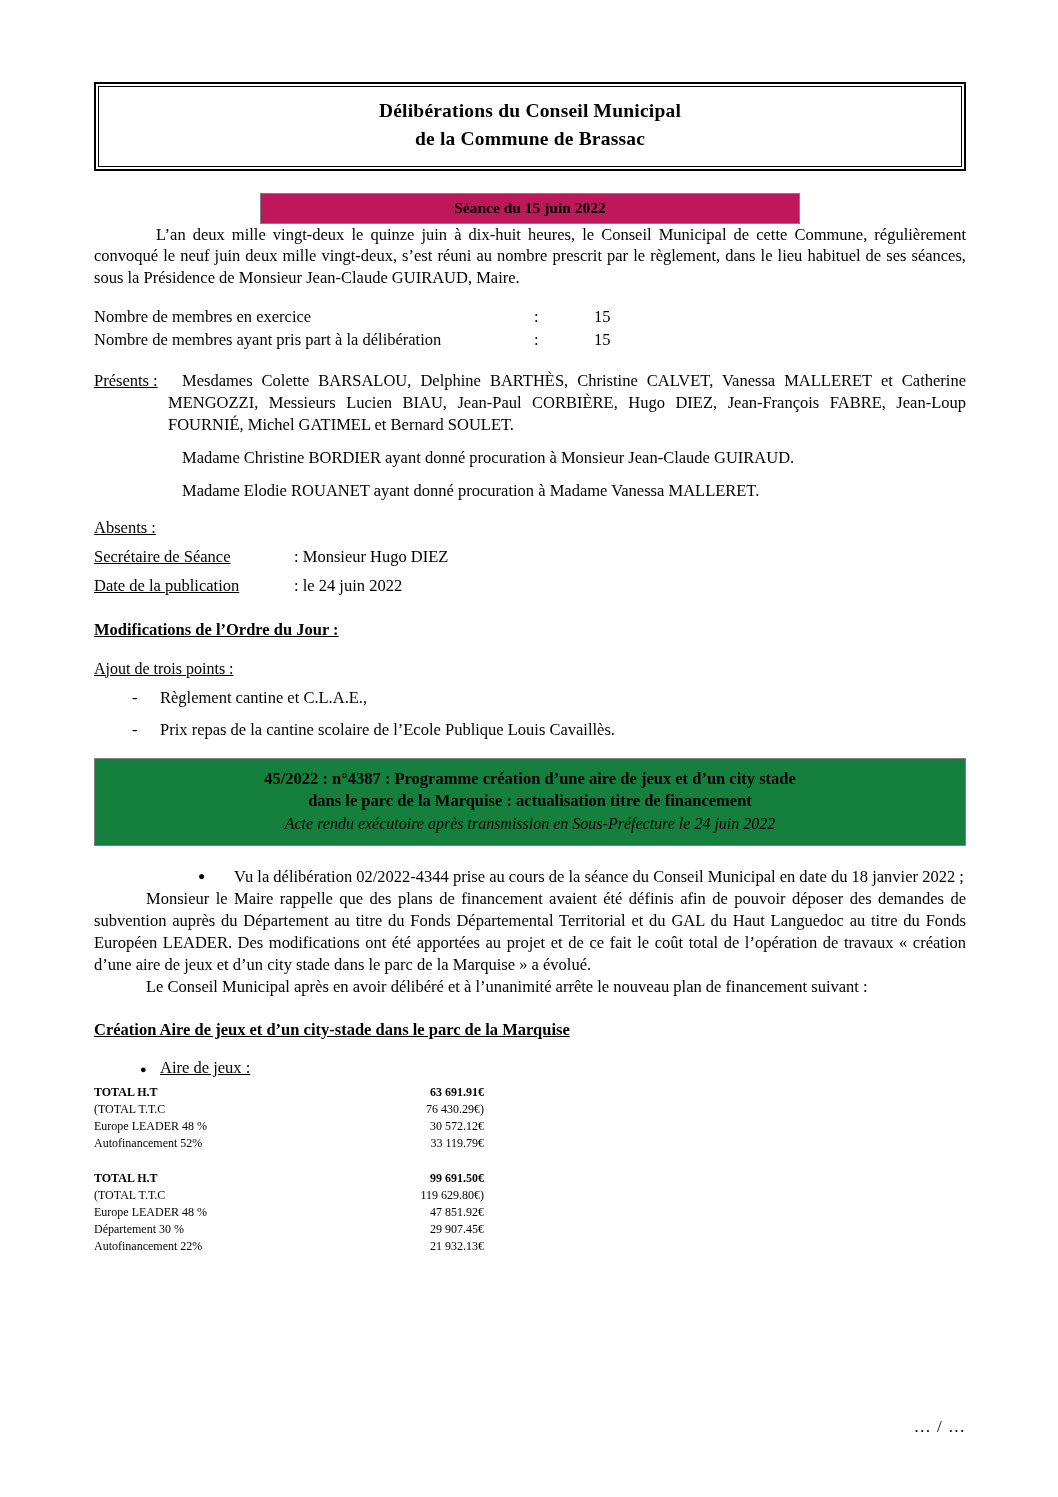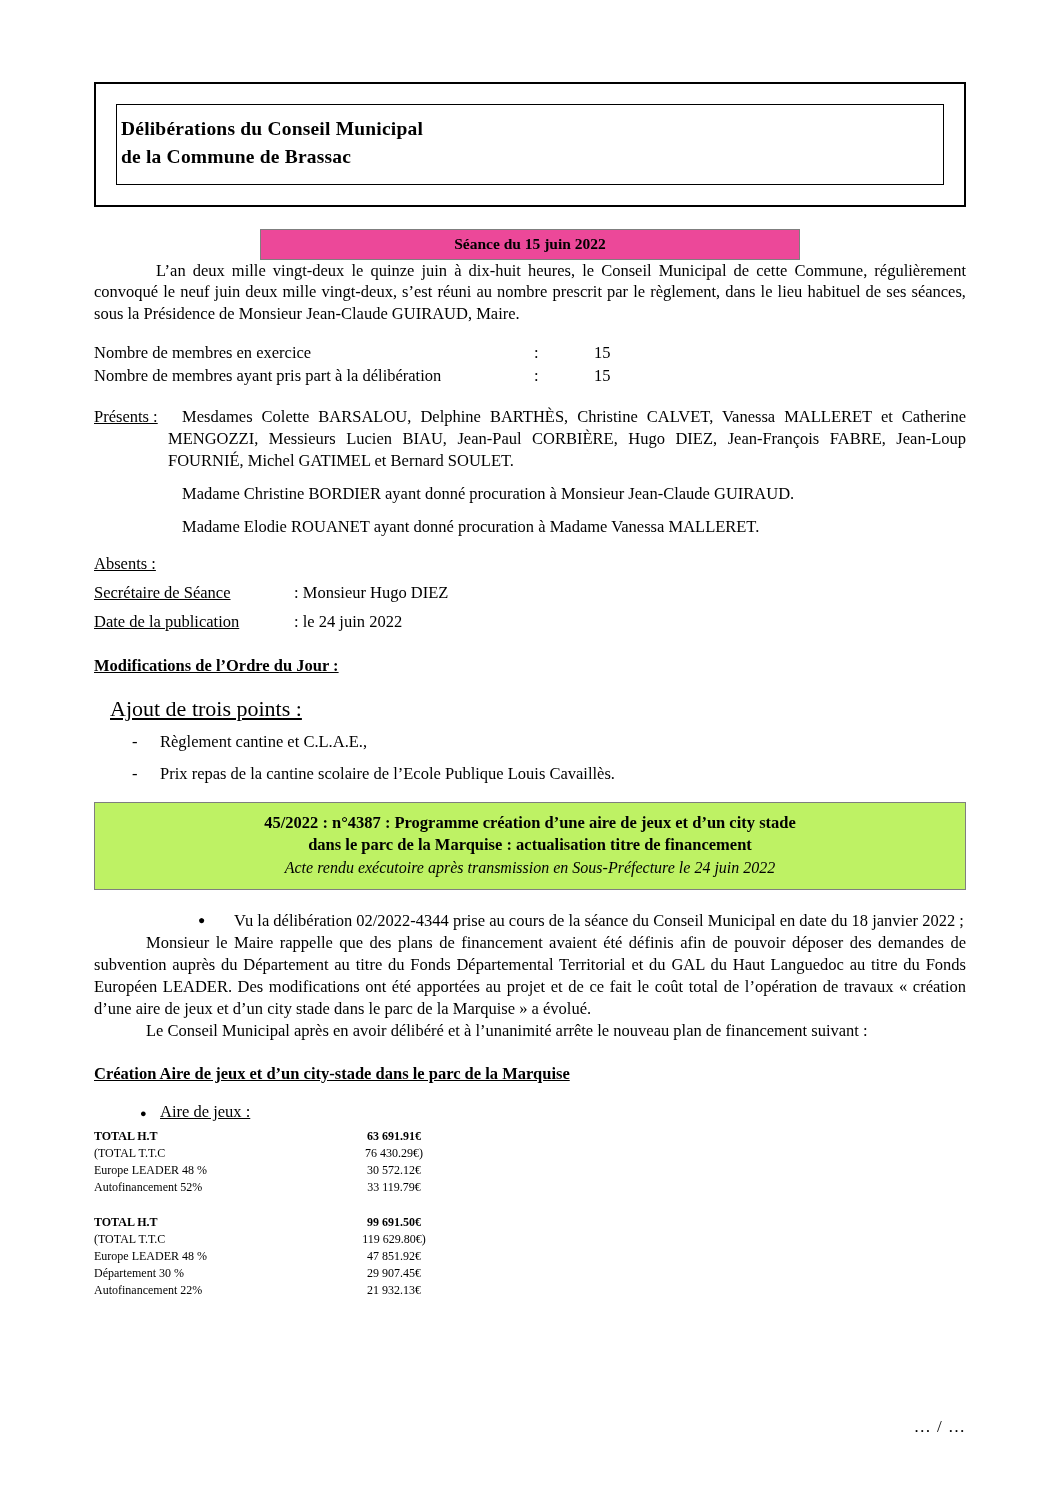--- a/index.html
+++ b/index.html
@@ -25,42 +25,43 @@
   .content {
     position: absolute;
     left: 94px;
     top: 82px;
     width: 872px;
   }
 
   
   .title-box {
     border: 2px solid #000;
-    padding: 20px;
+    padding: 2px;
+    text-align: center;
   }
   .title-box-inner {
     border: 1px solid #000;
     padding: 10px 4px 12px 4px;
   }
   .title-line {
     font-family: "Liberation Serif", serif;
     font-weight: bold;
     font-size: 19.5px;
     line-height: 1.45;
     letter-spacing: 0.2px;
   }
 
   
   .session-wrap {
     margin-top: 22px;
     display: flex;
     justify-content: center;
   }
   .session-bar {
-    background: #ec4899;
+    background: #be185d;
     border: 1px solid #7f7f7f;
     width: 538px;
     text-align: center;
     padding: 5px 0 6px 0;
     font-weight: bold;
     font-size: 15.5px;
   }
 
   
   p.just {
@@ -118,43 +119,42 @@
   .kv-val { }
 
   .section-head {
     margin-top: 24px;
     font-size: 16.5px;
     font-weight: bold;
     text-decoration: underline;
   }
   .sub-head {
     margin-top: 20px;
-    font-size: 22px;
-    margin-left: 16px;
+    font-size: 16px;
   }
   ul.dashes {
     list-style: none;
     margin: 10px 0 0 0;
     padding: 0 0 0 66px;
     font-size: 16.5px;
   }
   ul.dashes li {
     margin-bottom: 12px;
     position: relative;
   }
   ul.dashes li::before {
     content: "-";
     position: absolute;
     left: -28px;
   }
 
   
   .reso-box {
     margin-top: 18px;
-    background: #bef264;
+    background: #15803d;
     border: 1px solid #7f7f7f;
     text-align: center;
     padding: 9px 10px 11px 10px;
   }
   .reso-l1, .reso-l2 {
     font-weight: bold;
     font-size: 16.5px;
     line-height: 1.34;
   }
   .reso-l3 {
@@ -221,21 +221,21 @@
     border-collapse: collapse;
     margin-top: 6px;
     font-family: Liberation Serif, serif;
     font-size: 12px;
   }
   table.fin td {
     padding: 1px 0;
     white-space: nowrap;
   }
   td.fin-label { width: 210px; }
-  td.fin-val { width: 180px; text-align: center; padding-right: 4px; }
+  td.fin-val { width: 180px; text-align: right; padding-right: 4px; }
   tr.bold td { font-weight: bold; }
 
   .footer {
     position: absolute;
     right: 92px;
     bottom: 60px;
     font-size: 17px;
     letter-spacing: 1px;
   }
 </style>

